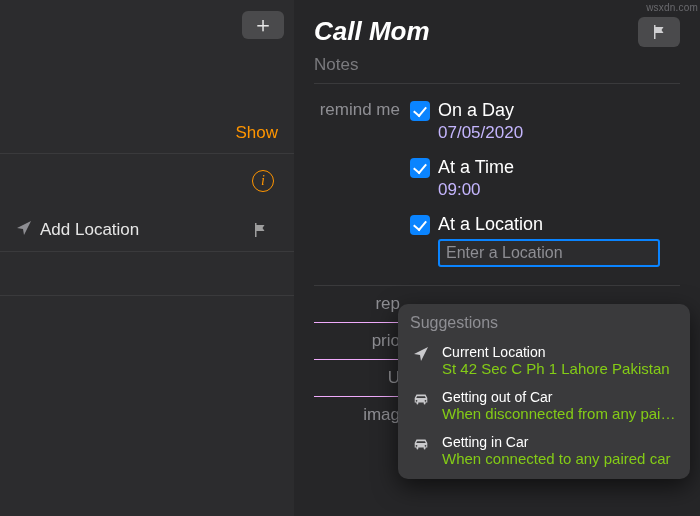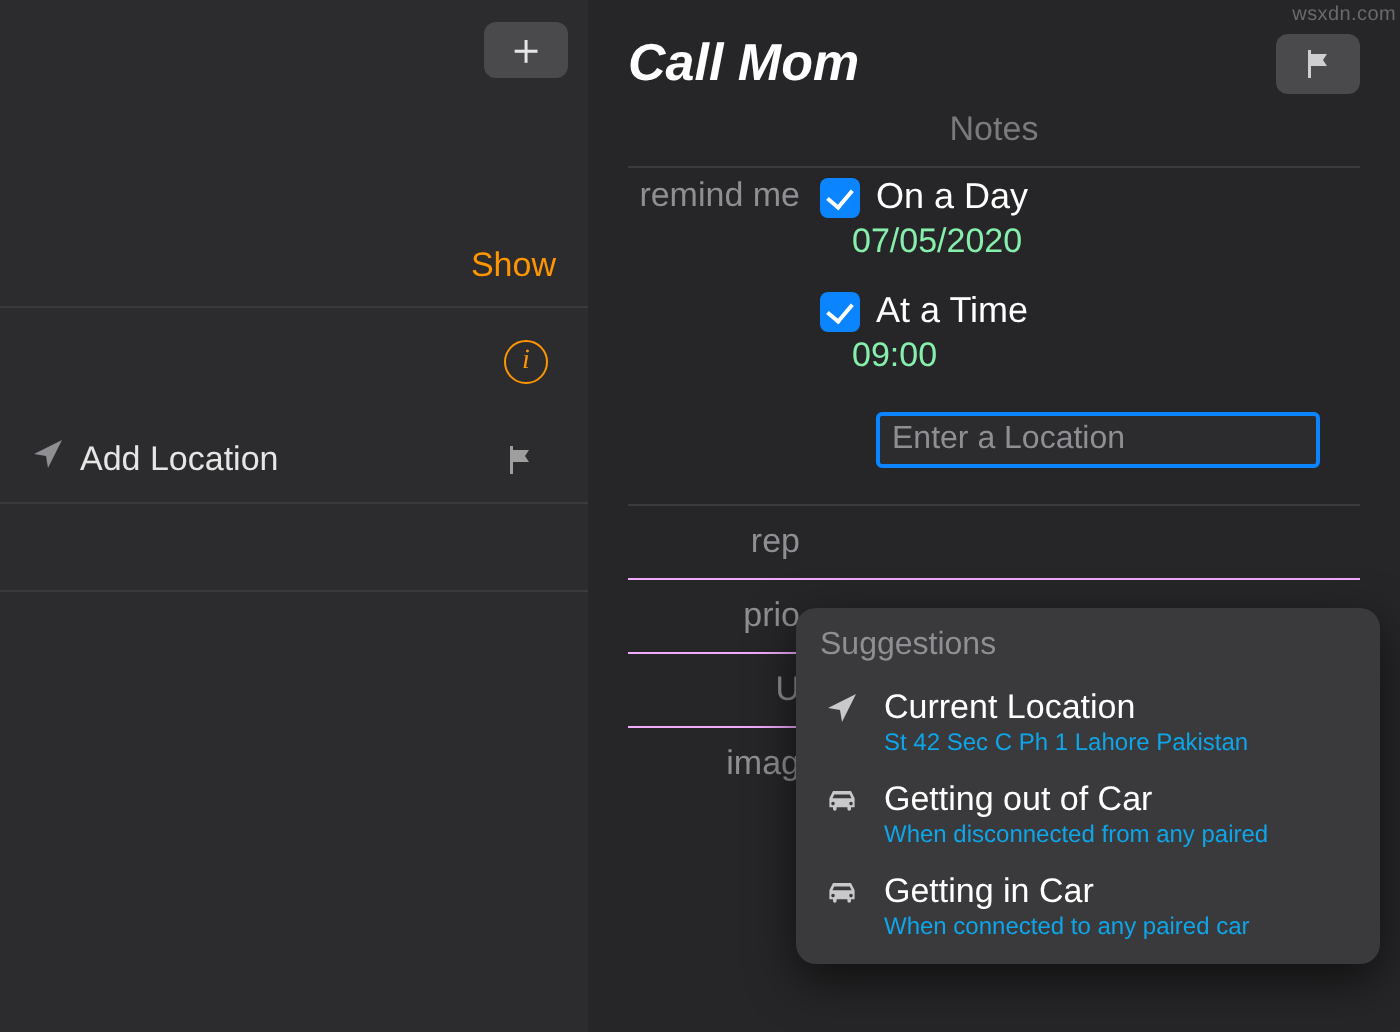--- a/index.html
+++ b/index.html
@@ -98,21 +98,21 @@
     border-radius: 6px;
     display:flex; align-items:center; justify-content:center;
     color: #cfcfd1;
     cursor: pointer;
   }
   .notes {
     color: #7a7a7e;
     font-size: 17px;
     padding-bottom: 8px;
     border-bottom: 1px solid #3a3a3c;
-    text-align: center;
+    margin-bottom: 12px;
   }
   .form-row {
     display: flex;
     padding: 4px 0;
   }
   .form-label {
     width: 96px;
     text-align: right;
     color: #8e8e93;
     font-size: 17px;
@@ -135,22 +135,22 @@
     cursor: pointer;
     flex-shrink: 0;
   }
   .chk::after {
     content: ""; width: 6px; height: 10px;
     border: solid #fff; border-width: 0 2.5px 2.5px 0;
     transform: rotate(40deg);
     margin-bottom: 2px;
   }
   .opt-sub {
-    font-size: 17px; color: #86efac;
-    margin-left: 16px; margin-top: 2px;
+    font-size: 17px; color: #c4b5fd;
+    margin-left: 28px; margin-top: 2px;
   }
   .loc-input {
     margin-left: 28px; margin-top: 4px;
     width: 222px; height: 28px;
     background: #2c2c2e;
     border: 2px solid #0a84ff;
     border-radius: 3px;
     outline: none;
     padding: 0 6px;
     color: #fff;
@@ -184,22 +184,22 @@
     cursor: pointer;
   }
   .sug-icon {
     width: 22px; text-align: center;
     color: #c9c9cc;
     font-size: 17px;
     padding-top: 2px;
     flex-shrink: 0;
   }
   .sug-main { flex:1; overflow:hidden; }
-  .sug-line1 { font-size: 17px; color: #fff; white-space: nowrap; }
-  .sug-line2 { font-size: 12px; color: #0ea5e9; white-space: nowrap; overflow:hidden; text-overflow: ellipsis; }
+  .sug-line1 { font-size: 14px; color: #fff; white-space: nowrap; }
+  .sug-line2 { font-size: 15px; color: #84cc16; white-space: nowrap; overflow:hidden; text-overflow: ellipsis; }
   .watermark {
     position: absolute;
     right: 2px; top: 2px;
     font-size: 10px;
     color: #6a6a6e;
     letter-spacing: 0.2px;
   }
   .flag-svg { width: 16px; height: 16px; }
 </style>
 </head>
@@ -260,20 +260,24 @@
           <div class="opt-sub">07/05/2020</div>
         </div>
         <div class="opt">
           <div class="opt-line1">
             <span class="chk"></span>
             <span>At a Time</span>
           </div>
           <div class="opt-sub">09:00</div>
         </div>
         <div class="opt">
+          <div class="opt-line1">
+            <span class="chk"></span>
+            <span>At a Location</span>
+          </div>
           <input class="loc-input" type="text" placeholder="Enter a Location" style="">
         </div>
       </div>
     </div>
 
     <div class="simple-row" style="border-top:1px solid #3a3a3c;">
       <div class="form-label">rep</div>
     </div>
     <div class="simple-row">
       <div class="form-label">prio</div>

